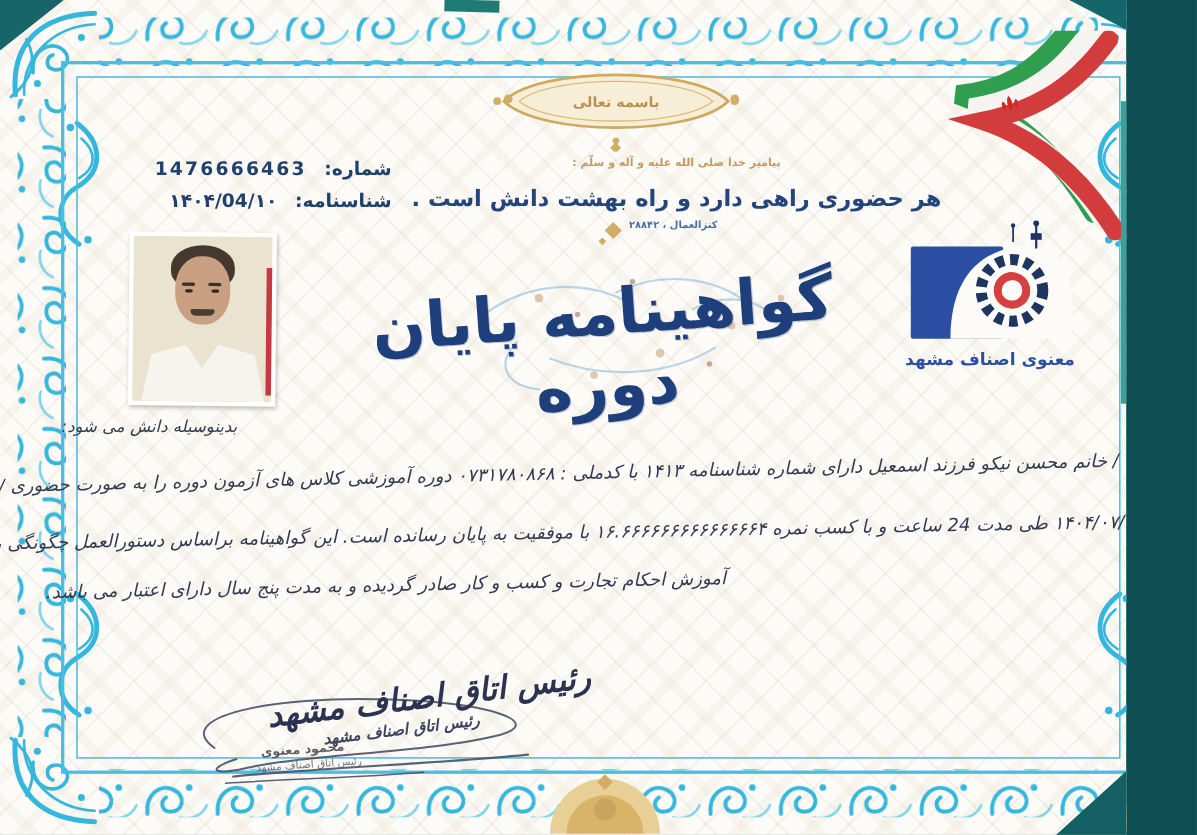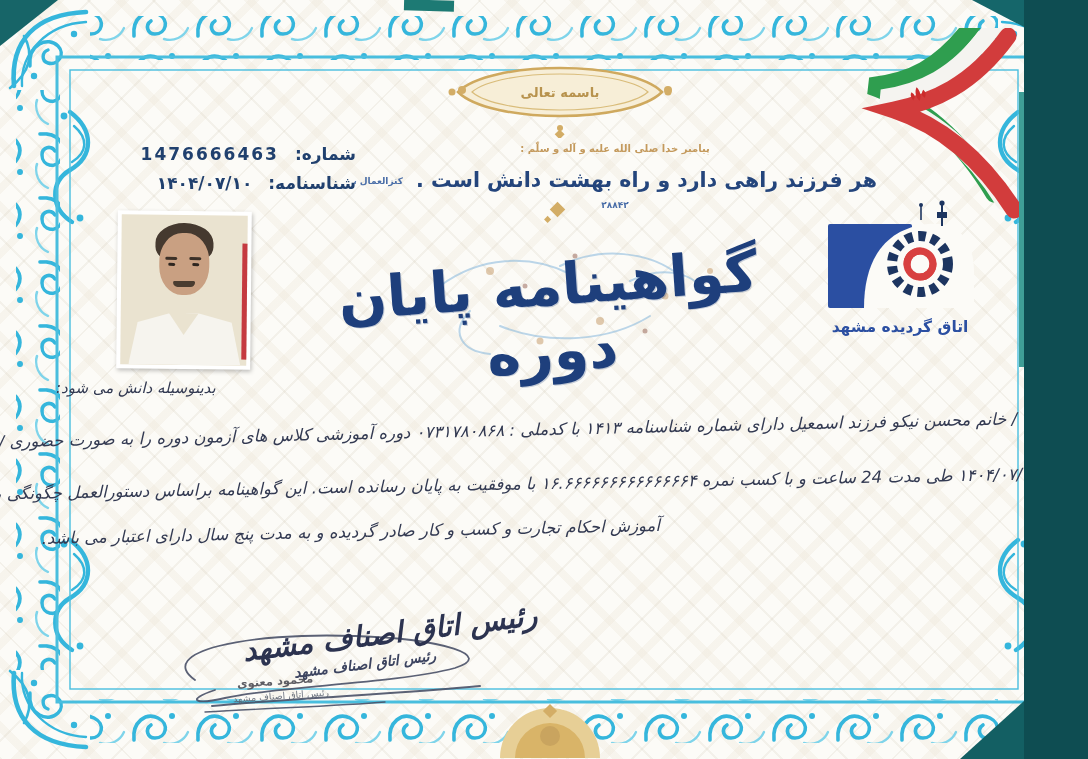--- a/index.html
+++ b/index.html
@@ -138,27 +138,27 @@
   <div class="abs gold-dot" style="left:458px;top:86px"></div>
   <div class="abs gold-dot" style="left:664px;top:86px"></div>
 
   <div class="abs meta-block">
     <div class="meta-row">
       <span>شماره:</span>
       <span class="meta-value">1476666463</span>
     </div>
     <div class="meta-row">
       <span>شناسنامه:</span>
-      <span class="meta-value">۱۴۰۴/۰۷/۱۰</span>
+      <span class="meta-value">۱۴۰۴/04/۱۰</span>
     </div>
   </div>
 
   <div class="abs hadith-intro rtl">پیامبر خدا صلی الله علیه و آله و سلّم :</div>
   <div class="abs hadith-line rtl">
-    <span>هر فرزند راهی دارد و راه بهشت دانش است .</span>
+    <span>هر حضوری راهی دارد و راه بهشت دانش است .</span>
     <span class="hadith-src">کنزالعمال ، ۲۸۸۴۲</span>
   </div>
   <div class="abs gold-diamond"></div>
 
   <svg class="overlay" style="left:856px;top:28px" width="200" height="195" viewBox="0 0 200 195">
     <g fill="none" stroke-linecap="round">
       <path d="M120,-8 C84,42 52,54 14,58 C66,76 106,112 138,166" stroke="#2f9e4f" stroke-width="17"></path>
       <path d="M136,0 C100,50 64,64 26,70 C76,88 116,122 148,174" stroke="#f5f4f0" stroke-width="17"></path>
       <path d="M152,8 C116,58 76,74 38,82 C86,98 126,132 158,182" stroke="#d23c3c" stroke-width="17"></path>
     </g>
@@ -178,21 +178,21 @@
       <rect x="113" y="12" width="10" height="6" fill="#1d3560"></rect>
       <line x1="97" y1="6" x2="97" y2="20" stroke="#1d3560" stroke-width="1.6"></line>
       <circle cx="97" cy="5" r="2" fill="#1d3560"></circle>
       <circle cx="96" cy="64" r="28" fill="none" stroke="#1d3560" stroke-width="10" stroke-dasharray="7.5 5.5"></circle>
       <circle cx="96" cy="64" r="21" fill="#fcfbf7"></circle>
       <g transform="translate(96,64)" fill="none" stroke="#d84040" stroke-width="7" stroke-linecap="round">
         <path d="M0,-13 a13,13 0 1 0 13,13"></path>
         <path d="M0,13 a13,13 0 1 0 -13,-13"></path>
       </g>
     </svg>
-    <div class="logo-caption">اتاق گردیده مشهد</div>
+    <div class="logo-caption">معنوی اصناف مشهد</div>
   </div>
 
   <div class="abs photo">
     <div class="photo-inner">
       <div class="hair"></div>
       <div class="face"></div>
       <div class="brow" style="left:44px"></div>
       <div class="brow" style="left:68px"></div>
       <div class="eye" style="left:47px"></div>
       <div class="eye" style="left:71px"></div>

